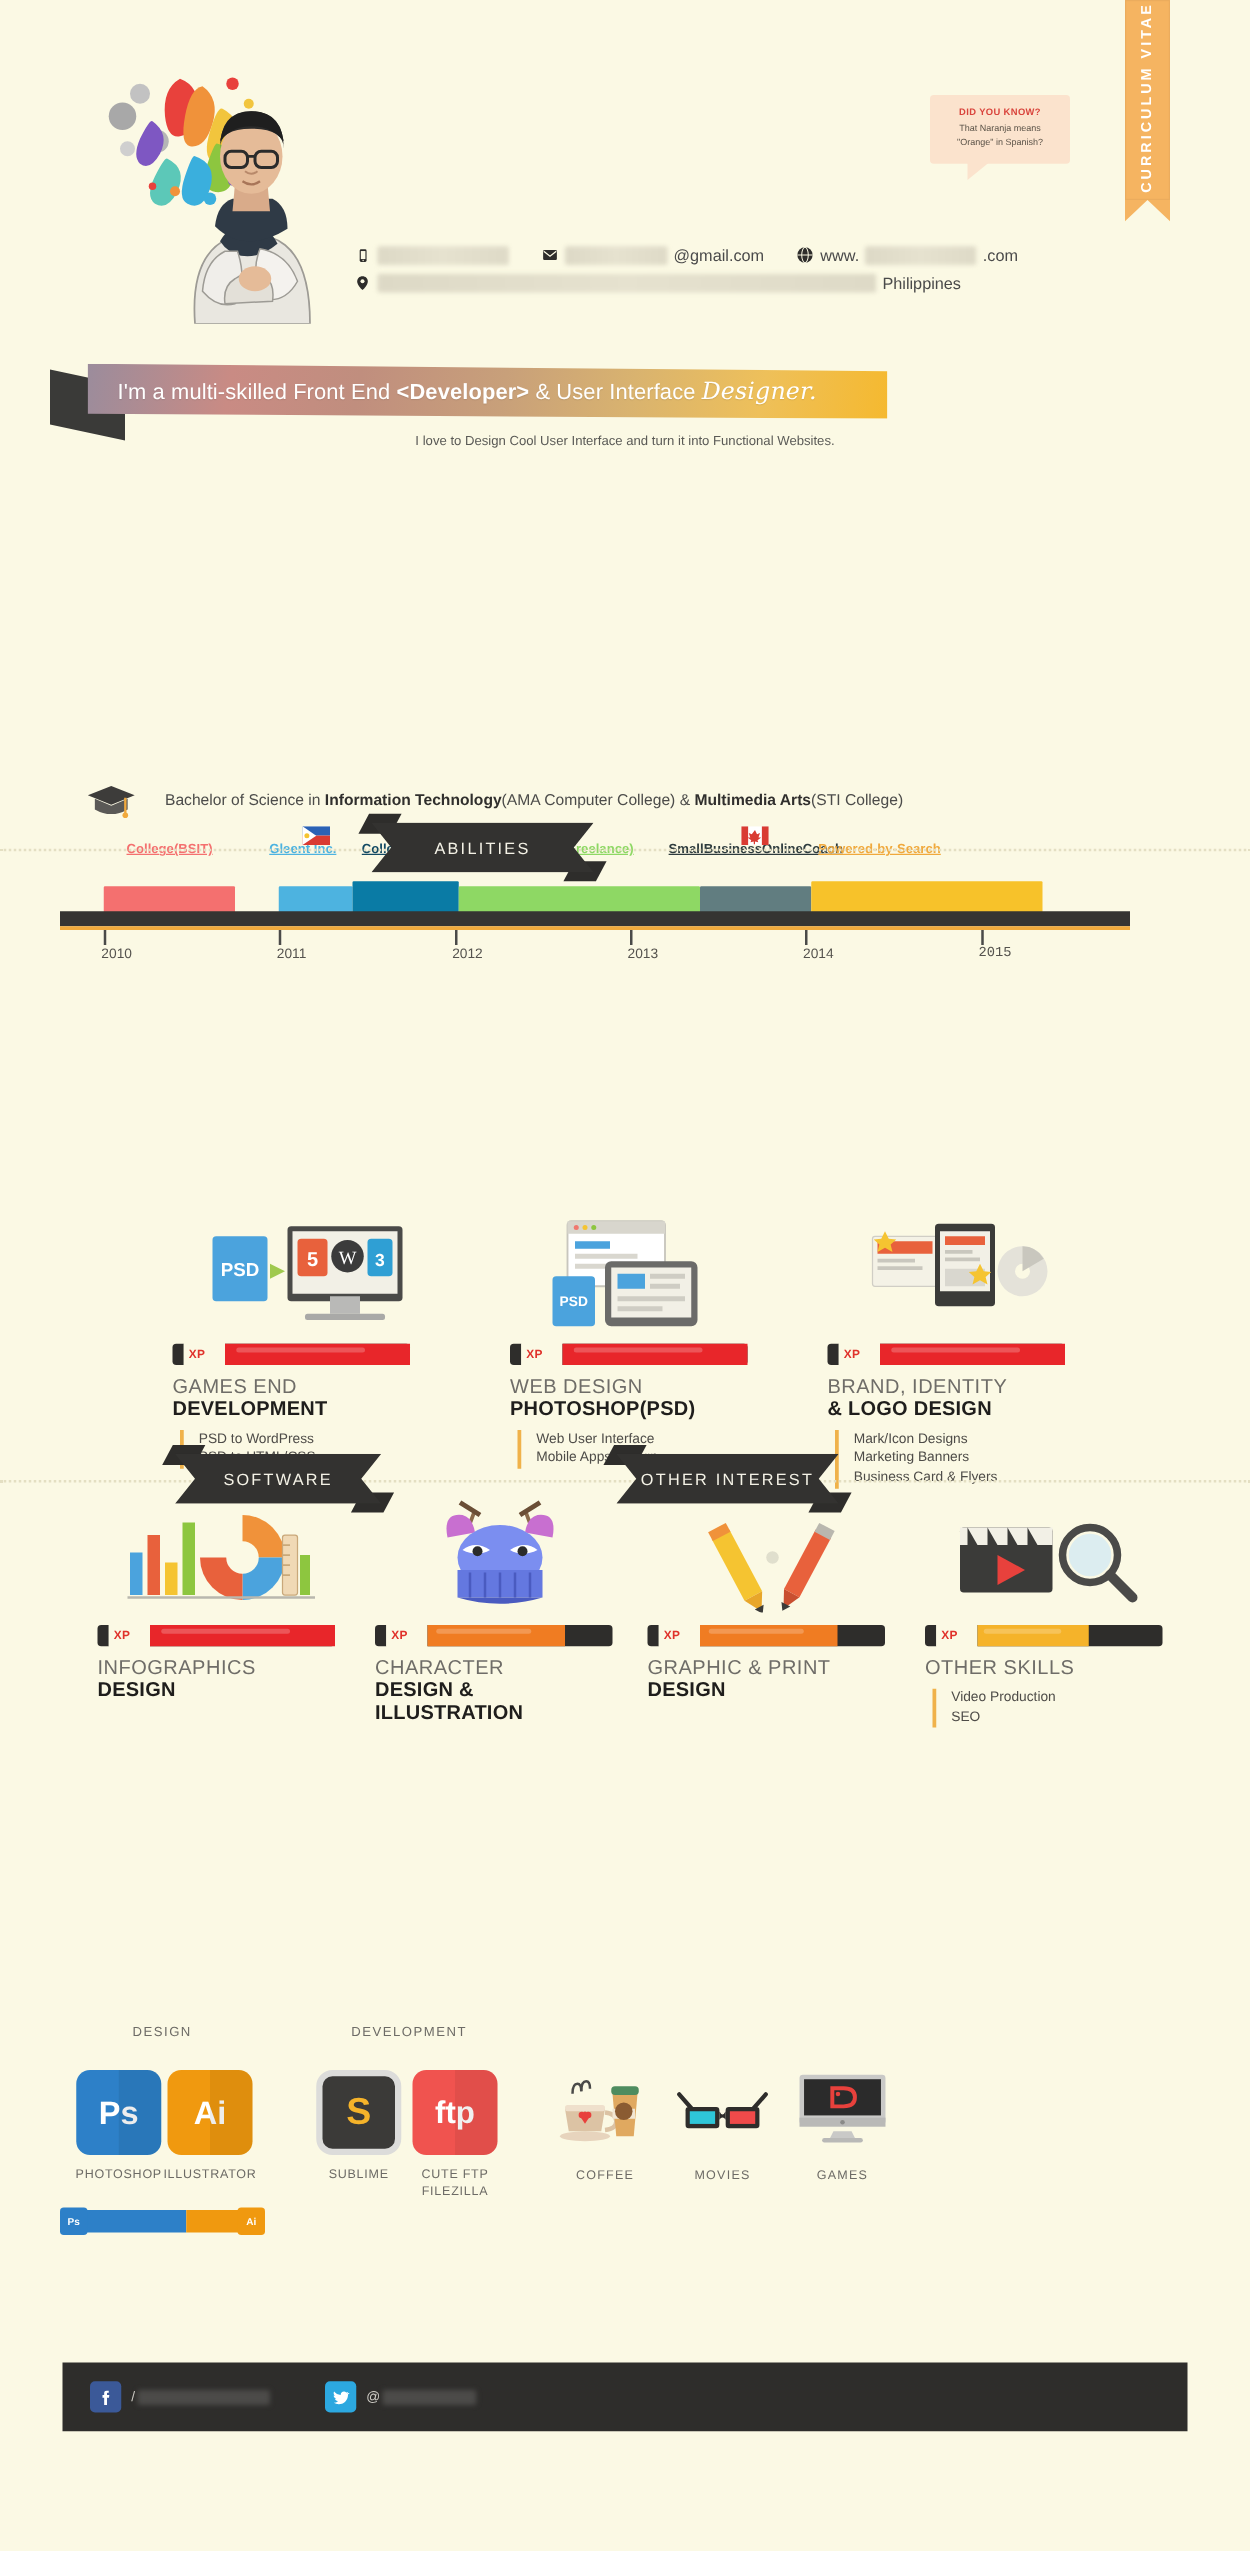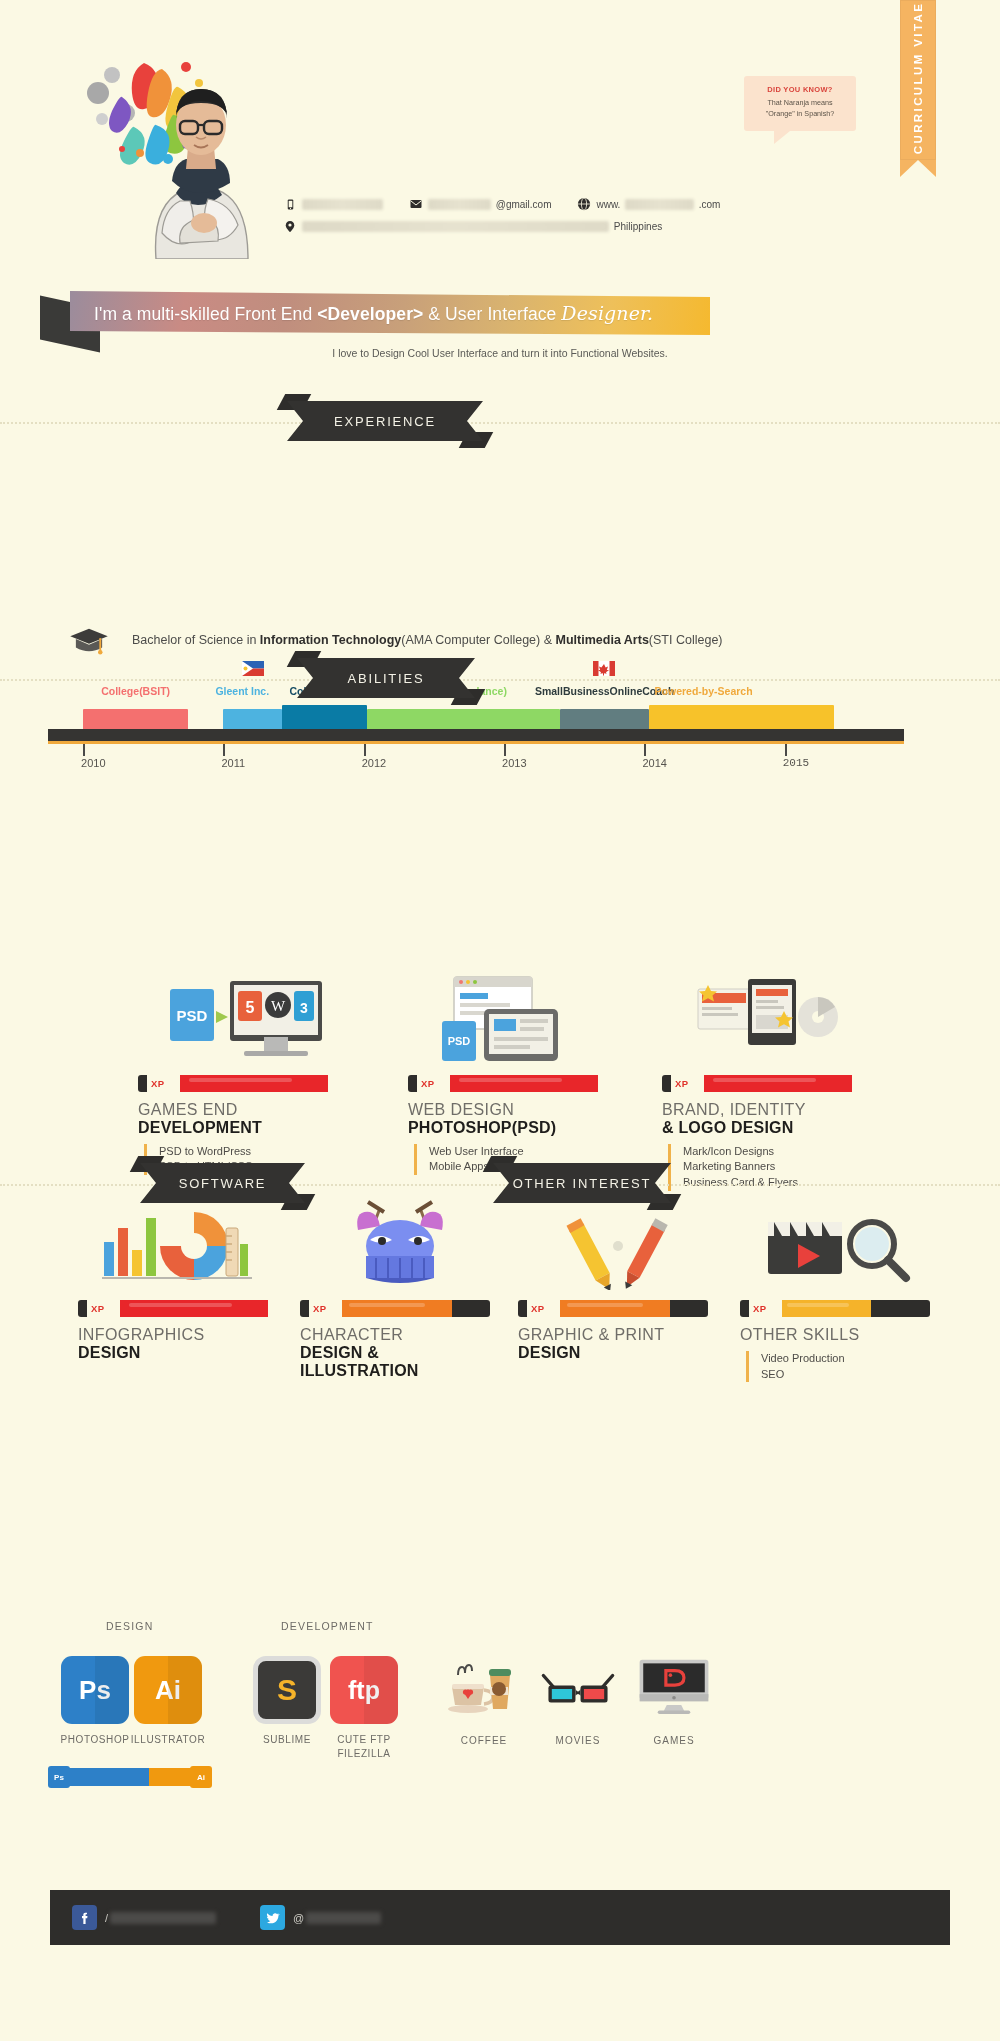--- a/index.html
+++ b/index.html
@@ -47,21 +47,21 @@
     background:#fbe3cd;border-radius:3px;text-align:center;
   }
   .didyouknow .dyk-title{color:#d9443c;font-weight:bold;font-size:7.5px;letter-spacing:.3px;margin-bottom:4px;}
   .didyouknow .dyk-l{font-size:7.2px;color:#5b5348;line-height:1.5;}
   .didyouknow:after{
     content:"";position:absolute;left:30px;bottom:-13px;width:0;height:0;
     border-left:16px solid #fbe3cd;border-top:7px solid #fbe3cd;
     border-bottom:13px solid transparent;border-right:6px solid transparent;
   }
 
-  .contact{position:absolute;left:283px;top:193px;width:620px;font-size:10px;color:#4a4a4a;}
+  .contact{position:absolute;left:283px;top:193px;width:620px;font-size:13px;color:#4a4a4a;}
   .contact .row{display:flex;align-items:center;height:22px;gap:5px;}
   .contact .ic{width:14px;height:14px;display:inline-flex;align-items:center;justify-content:center;}
   .contact .redact{
     display:inline-block;border-radius:2px;
     background:linear-gradient(90deg,#ddd9c6,#e6e2cf,#dedac7);
     color:transparent;filter:blur(1.6px);user-select:none;
   }
   .contact .gap{display:inline-block;width:16px;}
 
   
@@ -103,21 +103,21 @@
 
   
   .edu{position:absolute;left:68px;top:625px;width:900px;display:flex;align-items:center;gap:22px;}
   .edu .cap{width:42px;height:30px;flex:0 0 42px;}
   .edu .edu-txt{font-size:12.5px;color:#4c4c4a;}
   .edu .edu-txt b{font-weight:bold;color:#302f2d;}
 
   
   .timeline{position:absolute;left:0;top:665px;width:1000px;height:135px;}
   .tl-labels{position:absolute;left:0;top:0;width:1000px;height:34px;}
-  .tl-label{position:absolute;font-size:10.5px;font-weight:bold;white-space:nowrap;top:20px;}
+  .tl-label{position:absolute;font-size:10.5px;font-weight:bold;white-space:nowrap;top:8px;text-decoration:underline;}
   .tl-flag{position:absolute;width:22px;height:16px;top:-4px;}
   .tl-bars{position:absolute;left:0;top:34px;width:1000px;height:32px;}
   .tl-bar{position:absolute;bottom:0;border-radius:1px;}
   .tl-rail{position:absolute;left:48px;top:64px;width:856px;height:12px;background:#353432;}
   .tl-rail-b{position:absolute;left:48px;top:76px;width:856px;height:3px;background:#f0a93c;}
   .tl-ticks{position:absolute;left:0;top:79px;width:1000px;height:12px;}
   .tl-tick{position:absolute;width:2px;height:12px;background:#4a4a48;}
   .tl-years{position:absolute;left:0;top:92px;width:1000px;height:18px;padding-left:12px;}
   .tl-year{position:absolute;font-size:11px;color:#55534e;}
 
@@ -282,30 +282,20 @@
   <div class="tagline-wrap">
     <div class="tag-fold"></div>
     <div class="tag-banner">
       <div class="tag-text">
         <span>I'm a multi-skilled Front End </span><b>&lt;Developer&gt;</b><span> &amp; User Interface </span><span class="script">Designer.</span>
       </div>
     </div>
     <div class="subtagline">I love to Design Cool User Interface and turn it into Functional Websites.</div>
   </div>
 
-  <div class="sec" style="top:398px">
-    <div class="dotline"></div>
-    <div class="ribbon" style="left:287px;width:196px">
-      <div class="tail-l"></div>
-      <div class="tail-r"></div>
-      <div class="body">
-        <span>EXPERIENCE</span>
-      </div>
-    </div>
-  </div>
 
   <div class="edu">
     <svg class="cap" viewBox="0 0 44 32">
       <path d="M2 12 L22 4 L42 12 L22 20 z" fill="#3d3c3a"></path>
       <path d="M8 15 L8 24 q14 8 28 0 L36 15 L22 21 z" fill="#5a5956"></path>
       <line x1="34" y1="14" x2="34" y2="28" stroke="#f0a93c" stroke-width="2"></line>
       <circle cx="34" cy="29" r="2.4" fill="#f0a93c"></circle>
     </svg>
     <div class="edu-txt">
       <span>Bachelor of Science in </span><b>Information Technology</b><span>(AMA Computer College)</span><span> &amp; </span><b>Multimedia Arts</b><span>(STI College)</span>

